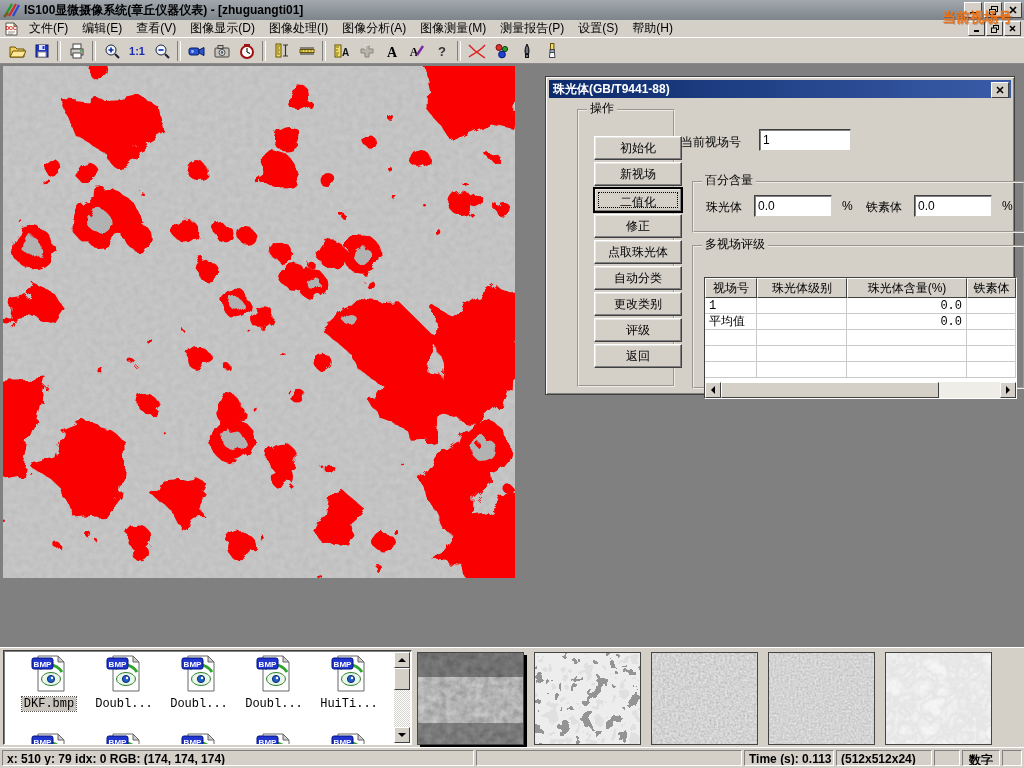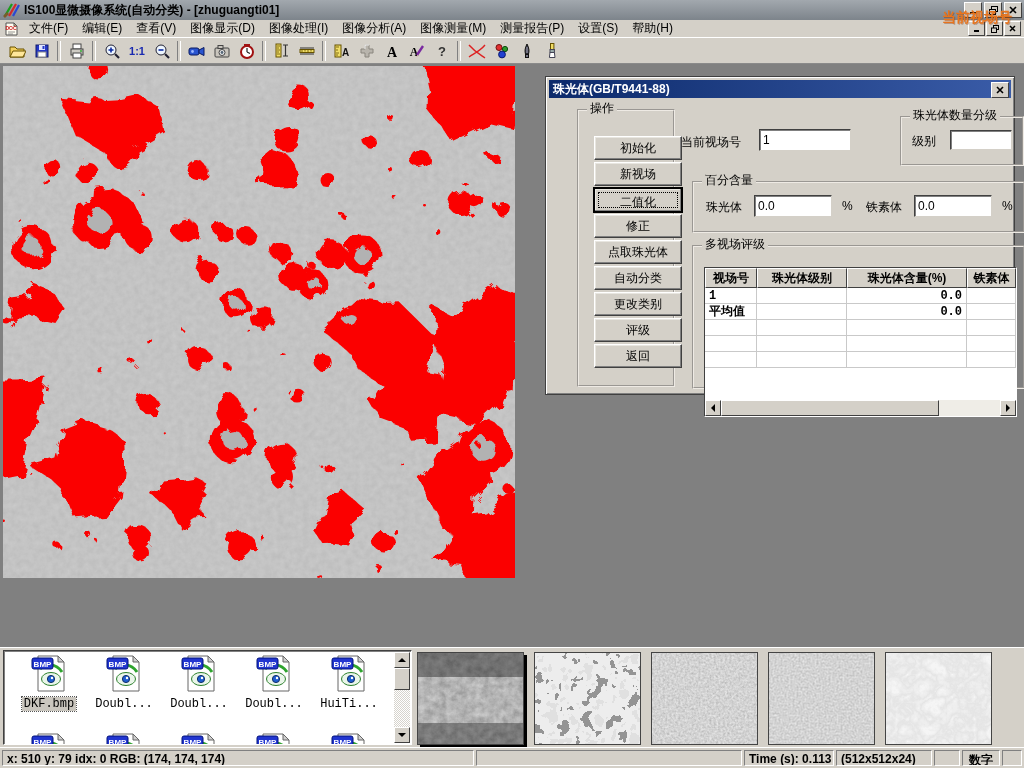--- a/index.html
+++ b/index.html
@@ -109,21 +109,21 @@
     </defs>
   </svg>
 
   <div class="titlebar">
     <svg width="17" height="16" viewBox="0 0 17 16">
       <path d="M2,14 L9,2" stroke="#1a9e1a" stroke-width="2.2"></path>
       <path d="M6,14 L13,2" stroke="#d42a2a" stroke-width="2.2"></path>
       <path d="M10,14 L16,3" stroke="#2a48d4" stroke-width="2.2"></path>
       <path d="M1,15 L5,11" stroke="#7a5a2a" stroke-width="2.6"></path>
     </svg>
-    <span class="title">IS100显微摄像系统(自动分类) - [zhuguangti01]</span>
+    <span class="title">IS100显微摄像系统(章丘仪器仪表) - [zhuguangti01]</span>
     <div class="winbtns">
       <div class="wbtn">
         <svg width="8" height="8">
             <path d="M1,7 h6" stroke="#000" stroke-width="2"></path>
           </svg>
       </div>
       <div class="wbtn">
         <svg width="9" height="9">
             <rect x="2.5" y="0.5" width="6" height="5" fill="none" stroke="#000"></rect>
             <rect x="0.5" y="3.5" width="6" height="5" fill="#d4d0c8" stroke="#000"></rect>
@@ -488,39 +488,34 @@
           <div class="btn" style="top:129px;">点取珠光体</div>
           <div class="btn" style="top:155px;">自动分类</div>
           <div class="btn" style="top:181px;">更改类别</div>
           <div class="btn" style="top:207px;">评级</div>
           <div class="btn" style="top:233px;">返回</div>
         </div>
 
         <span class="lbl" style="left:132px;top:36px;">当前视场号</span>
         <input class="field" style="position: absolute; left: 210px; top: 31px; width: 92px; height: 22px;" value="1">
 
-        <div class="grp" style="left:332px;top:18px;width:124px;height:50px;">
-          <span class="glabel">珠光体数量分级</span>
-          <span class="lbl" style="left:10px;top:15px;">级别</span>
-          <input class="field" style="position: absolute; left: 48px; top: 12px; width: 62px; height: 20px;" value="">
-        </div>
 
         <div class="grp" style="left:124px;top:83px;width:333px;height:52px;">
           <span class="glabel">百分含量</span>
           <span class="lbl" style="left:12px;top:16px;">珠光体</span>
           <input class="field" style="position: absolute; left: 60px; top: 12px; width: 78px; height: 22px;" value="0.0">
           <span class="lbl" style="left:148px;top:16px;">%</span>
           <span class="lbl" style="left:172px;top:16px;">铁素体</span>
           <input class="field" style="position: absolute; left: 220px; top: 12px; width: 78px; height: 22px;" value="0.0">
           <span class="lbl" style="left:308px;top:16px;">%</span>
         </div>
 
         <div class="grp" style="left:124px;top:147px;width:333px;height:144px;">
           <span class="glabel">多视场评级</span>
-          <div class="gridwrap" style="top:20px;height:150px;font-weight:bold;">
+          <div class="gridwrap" style="top:30px;height:122px;">
             <div class="gridhead">
               <div class="gh" style="width:52px">视场号</div>
               <div class="gh" style="width:90px">珠光体级别</div>
               <div class="gh" style="width:120px">珠光体含量(%)</div>
               <div class="gh" style="width:49px">铁素体</div>
             </div>
             <div class="grow">
               <div class="gc" style="width:52px">1</div>
               <div class="gc" style="width:90px"></div>
               <div class="gc num" style="width:120px">0.0</div>

